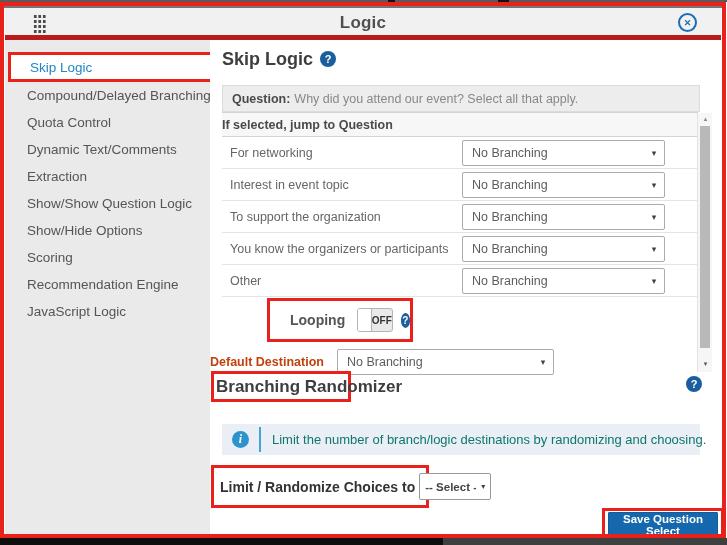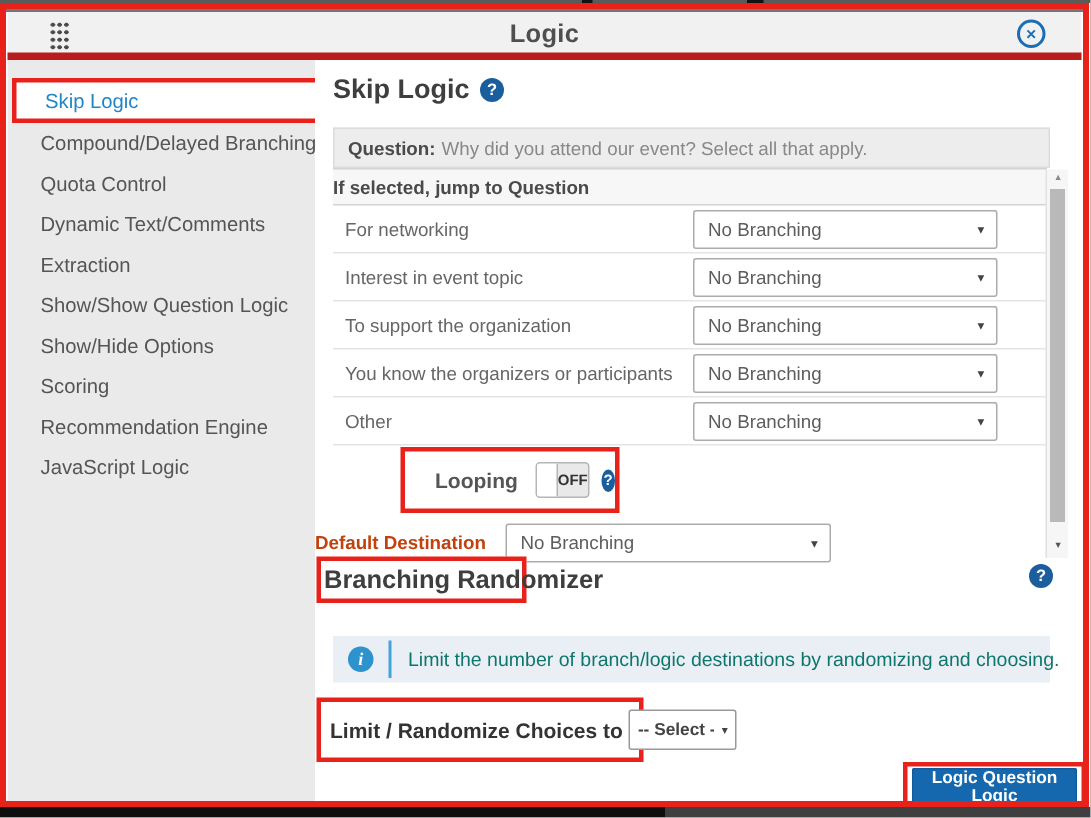--- a/index.html
+++ b/index.html
@@ -243,21 +243,21 @@
 
     <div class="limit-box">
       <span class="limit-label">Limit / Randomize Choices to</span>
       <div class="sel limit-sel">
         <span class="v">-- Select --</span>
         <span class="caret">▾</span>
       </div>
     </div>
 
     <div class="save-box">
-      <button class="save-btn">Logic Question Logic</button>
+      <button class="save-btn">Save Question Select</button>
     </div>
 
   </div>
 
   <div class="red-frame"></div>
   <div class="top-inner-shadow"></div>
   <div class="bottom-bar"></div>
 </div>
 
 </body></html>

